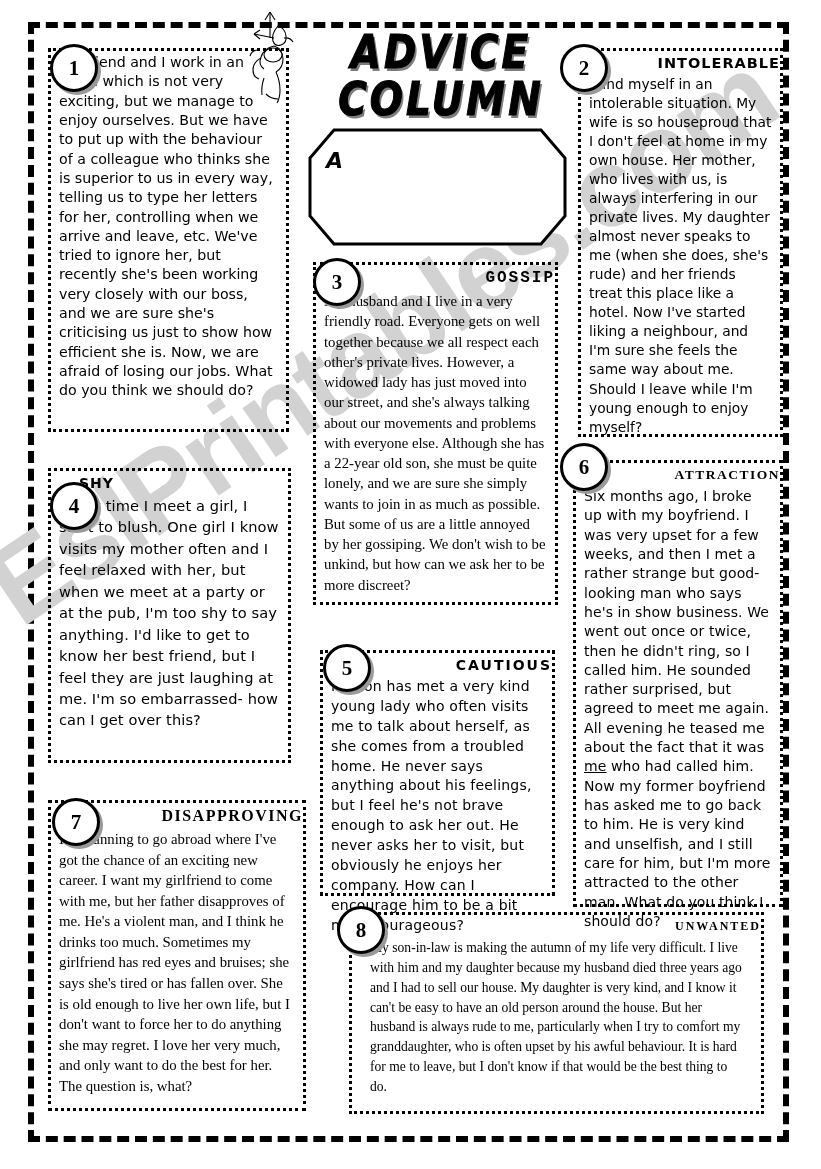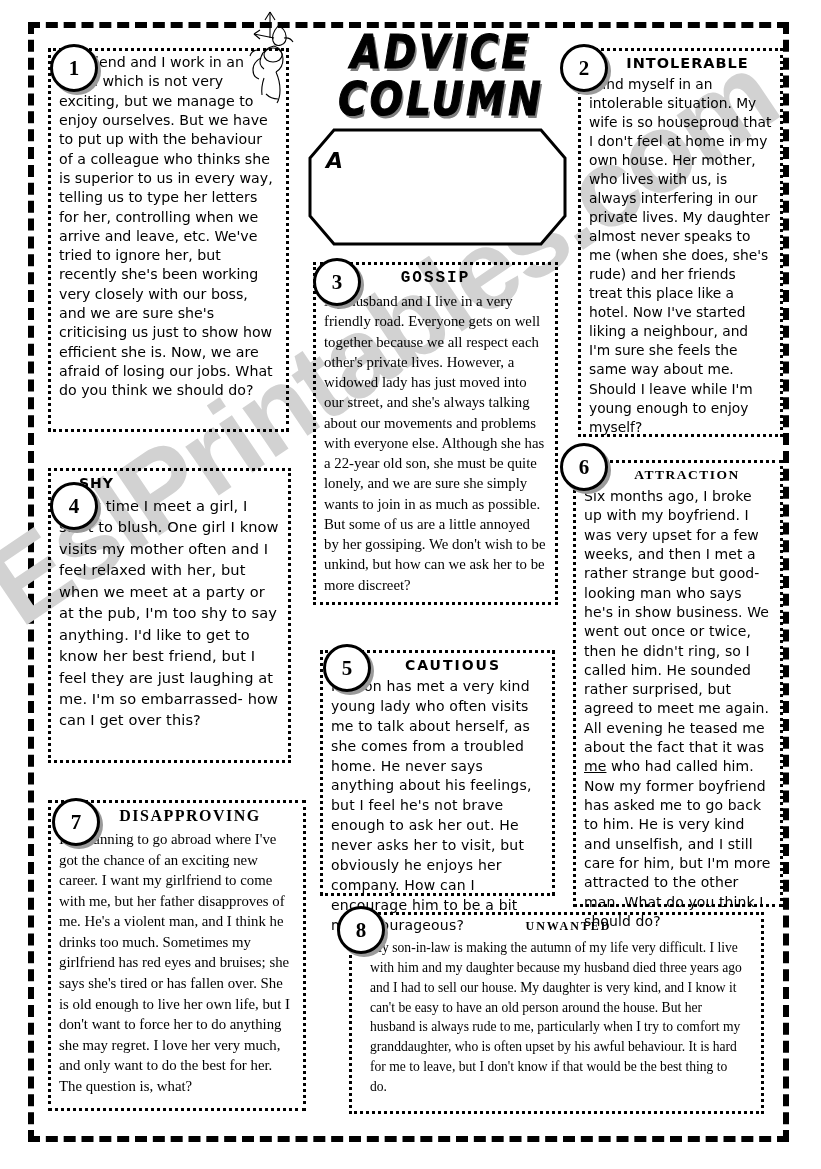--- a/index.html
+++ b/index.html
@@ -49,21 +49,21 @@
 
   
   .card {
     position: absolute;
     box-sizing: border-box;
     border: 3px dotted #000;
     background: transparent;
     z-index: 3;
   }
   .card-title {
-    text-align: center;
+    text-align: right;
     font-weight: bold;
     margin: 4px 0 2px 0;
     letter-spacing: 1px;
   }
   .card-body {
     padding: 2px 8px 4px 8px;
     text-align: left;
   }
 
   

